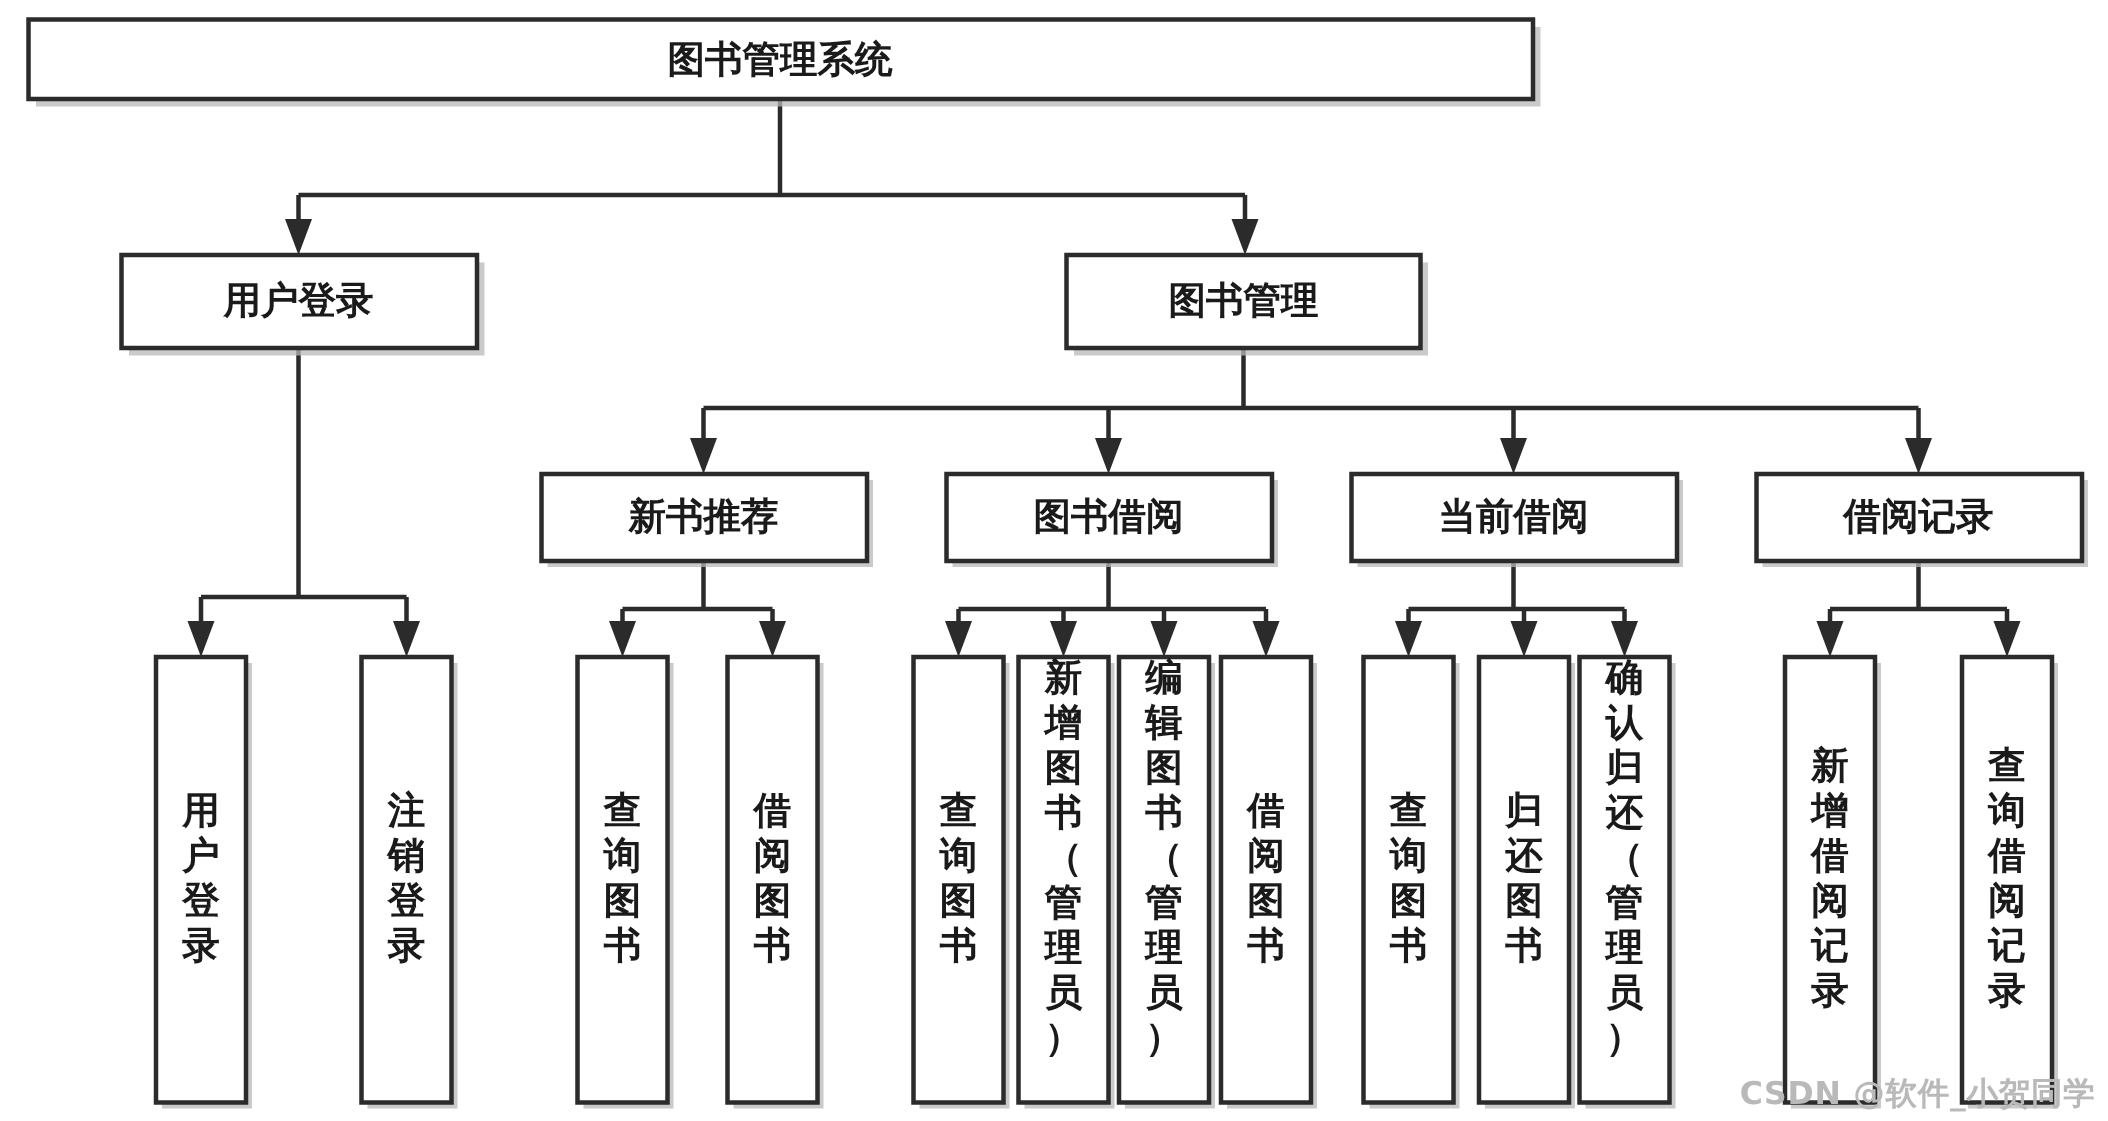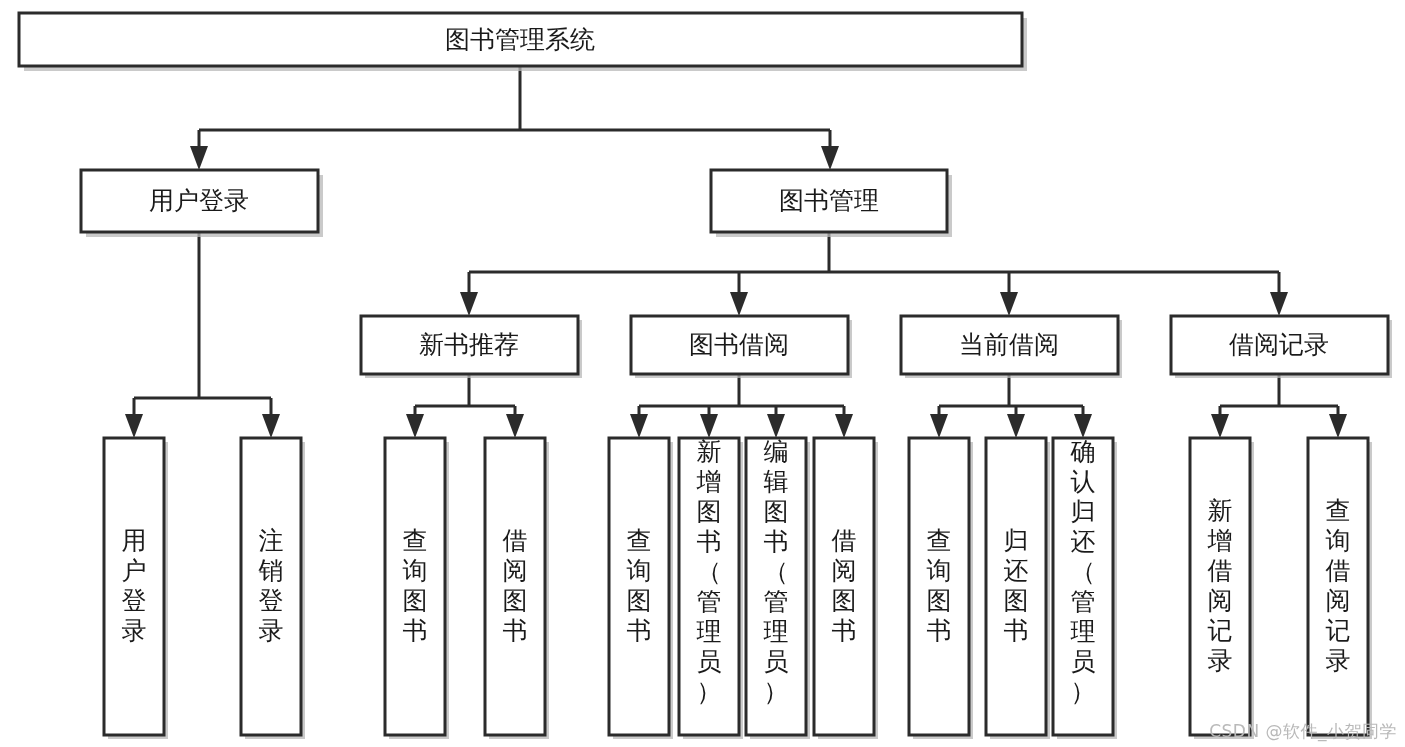--- a/index.html
+++ b/index.html
@@ -13,20 +13,21 @@
     font-family: "DejaVu Sans", "Liberation Sans", sans-serif;
     overflow: hidden;
     position: relative;
   }
   #diagram-root {
     position: absolute;
     left: 0;
     top: 0;
     width: 1405px;
     height: 747px;
+    font-weight: bold;
   }
   svg.diagram {
     display: block;
     width: 1405px;
     height: 747px;
   }
   .node-box {
     fill: #ffffff;
     stroke: #2b2b2b;
     stroke-width: 3;
@@ -56,21 +57,21 @@
     font-family: "DejaVu Sans", "Liberation Sans", sans-serif;
     font-size: 25px;
     fill: #1a1a1a;
     text-anchor: middle;
   }
   .watermark {
     position: absolute;
     right: 8px;
     bottom: 4px;
     font-family: "DejaVu Sans", "Liberation Sans", sans-serif;
-    font-size: 17px;
+    font-size: 21px;
     color: #b9b9b9;
     letter-spacing: 0.5px;
     white-space: nowrap;
     pointer-events: none;
   }
 </style>
 </head>
 <body>
 
 <div id="diagram-root">

